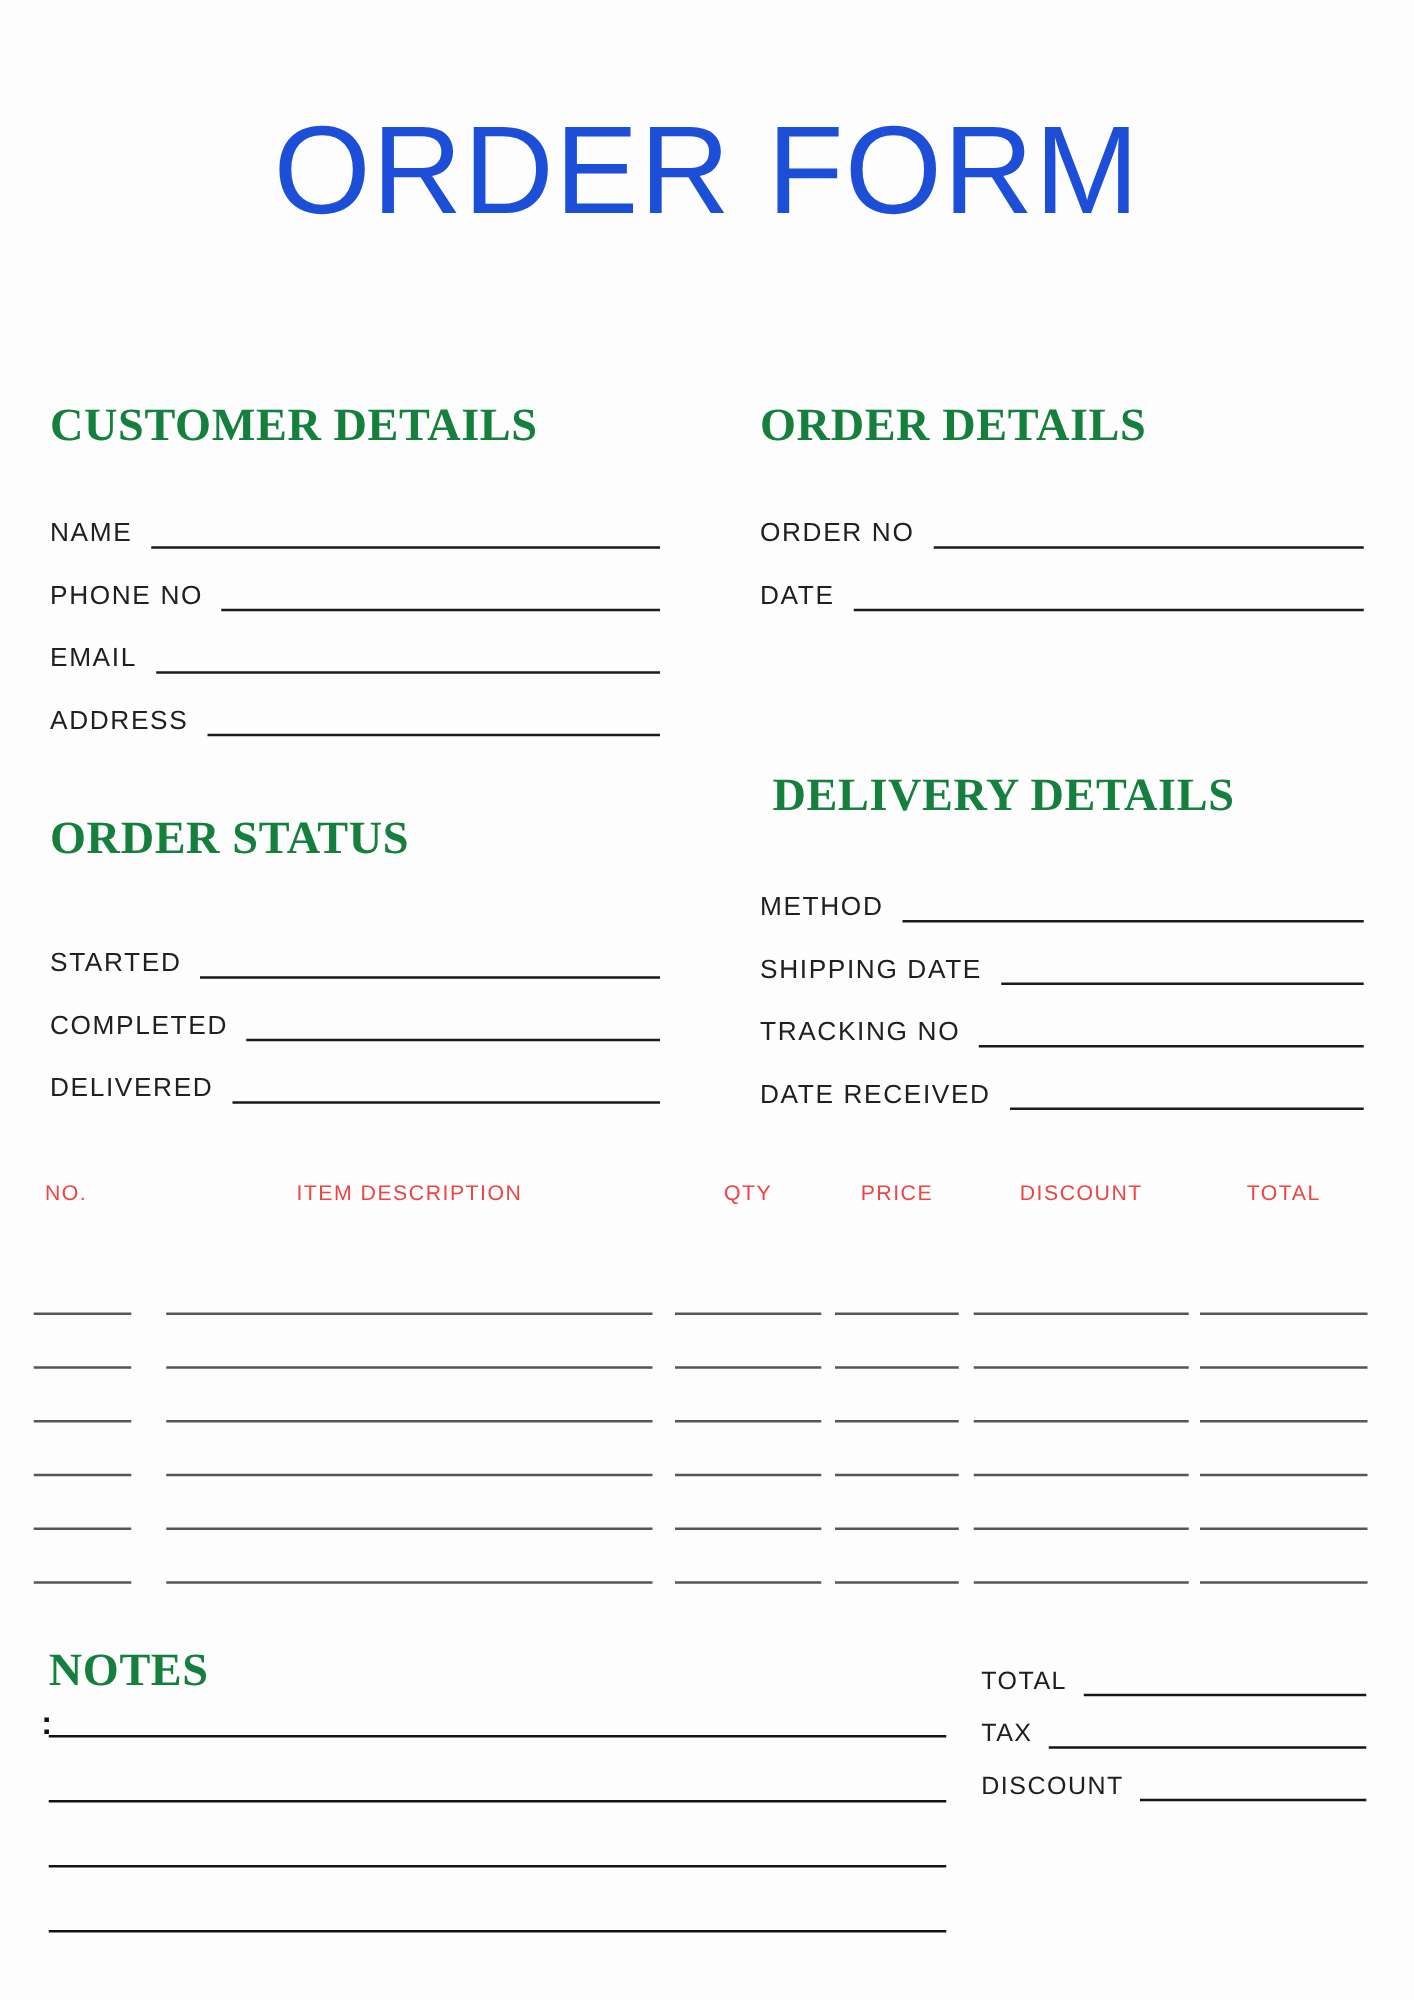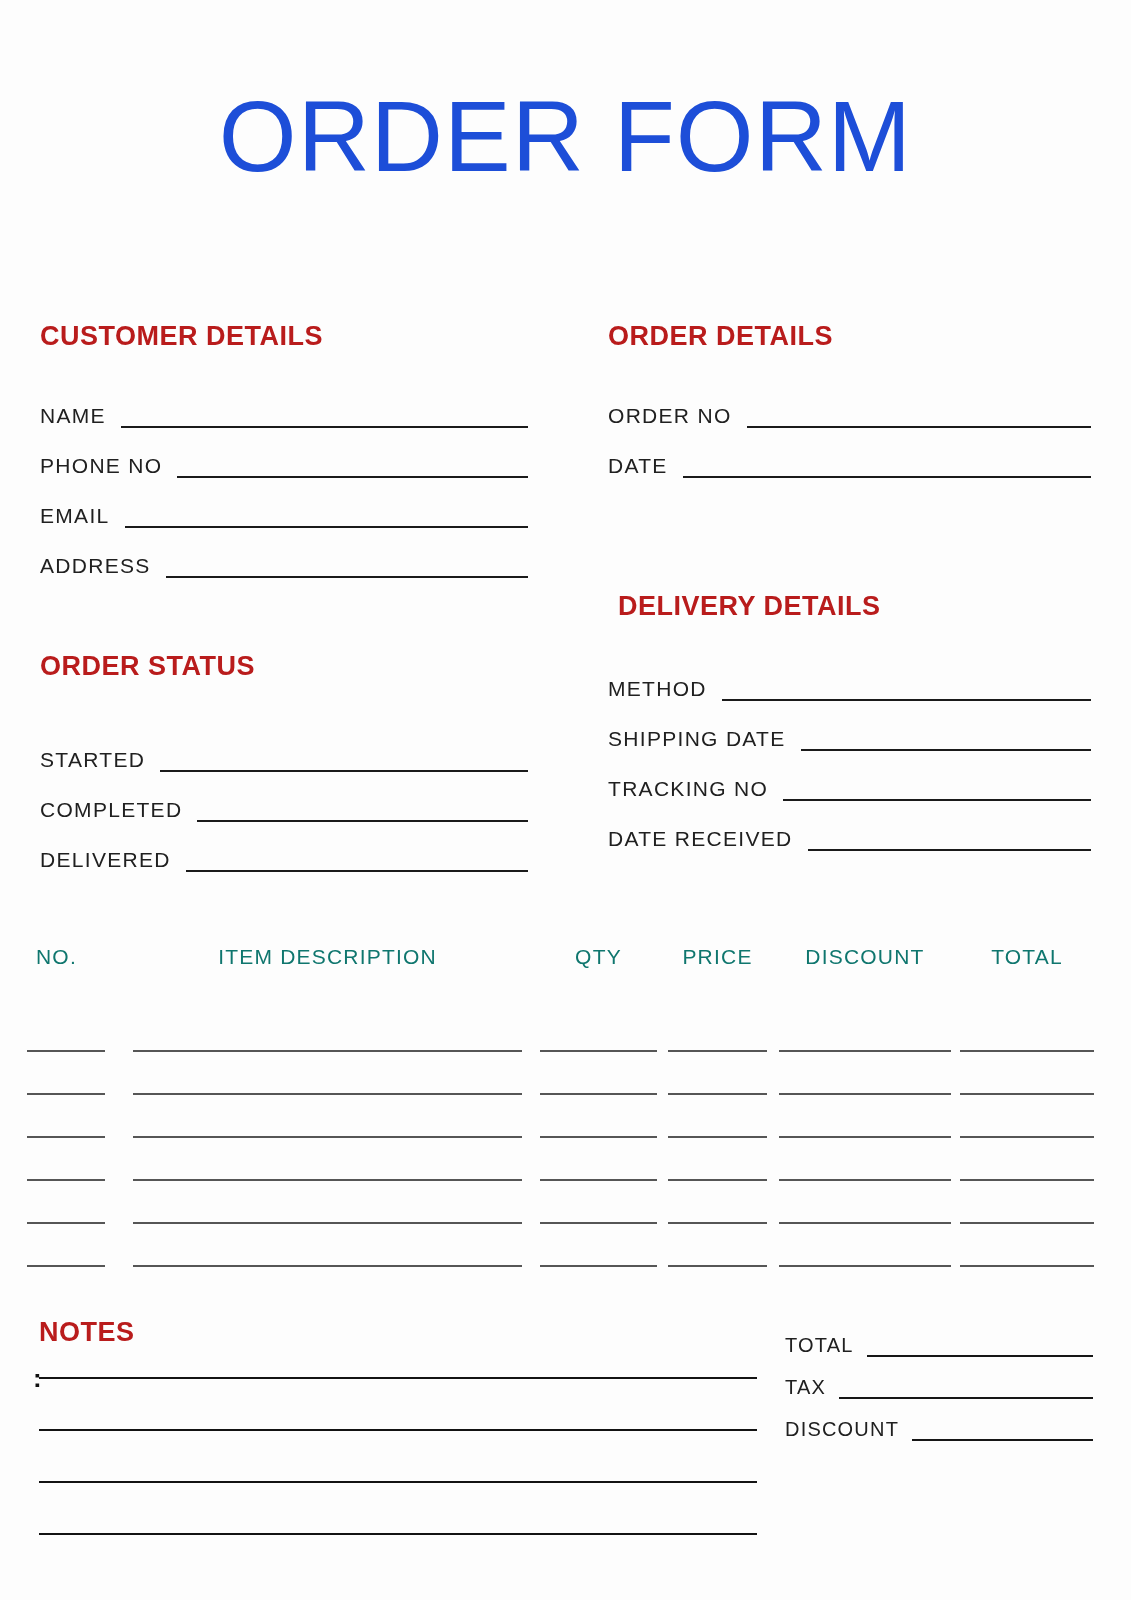--- a/index.html
+++ b/index.html
@@ -18,53 +18,53 @@
     position:absolute; top:86px; left:0; right:0;
     text-align:center;
     font-size:100px; font-weight:300; letter-spacing:1px;
     color:#1d4ed8; line-height:1;
     white-space:nowrap;
   }
 
   
   .panel { position:absolute; }
   .sec-h {
-    font-size:27px; font-weight:700; letter-spacing:.5px;
-    color:#b91c1c; line-height:1.05;
+    font-size:37px; font-weight:700; letter-spacing:.5px;
+    color:#15803d; line-height:1.05;font-family:Liberation Serif, serif;
   }
   .field-row {
     display:flex; align-items:flex-end;
     height:50px;
   }
   .f-label {
     font-size:21px; letter-spacing:1.3px; color:#202020;
     line-height:1.15; white-space:nowrap;
   }
   .f-line {
     flex:1 1 auto;
     border-bottom:2px solid #1b1b1b;
     margin-left:15px;
     height:10px;
   }
 
   .pos-customer { left:40px;  top:322px; width:488px; }
   .pos-order    { left:608px; top:322px; width:483px; }
   .pos-status   { left:40px;  top:652px; width:488px; }
-  .pos-delivery { left:608px; top:592px; width:483px; }
+  .pos-delivery { left:608px; top:618px; width:483px; }
   .pos-customer .fields { margin-top:28px; }
   .pos-order    .fields { margin-top:28px; }
   .pos-status   .fields { margin-top:42px; }
   .pos-delivery .fields { margin-top:31px; }
   .pos-delivery .sec-h  { margin-left:10px; }
 
   
   .items { position:absolute; left:27px; top:945px; width:1067px; }
   .t-head { display:flex; height:30px; align-items:flex-start; }
   .th {
-    font-size:21px; letter-spacing:1.2px; color:#0f766e;
+    font-size:17px; letter-spacing:1.2px; color:#ef4444;
     white-space:nowrap;
   }
   .t-rows { margin-top:34px; }
   .item-row { display:flex; height:43px; align-items:flex-end; }
   .item-row .cell { border-bottom:2px solid #565656; height:8px; }
 
   .col0 { width:78px;  margin-right:28px; }
   .col1 { width:389px; margin-right:18px; }
   .col2 { width:117px; margin-right:11px; }
   .col3 { width:99px;  margin-right:12px; }

